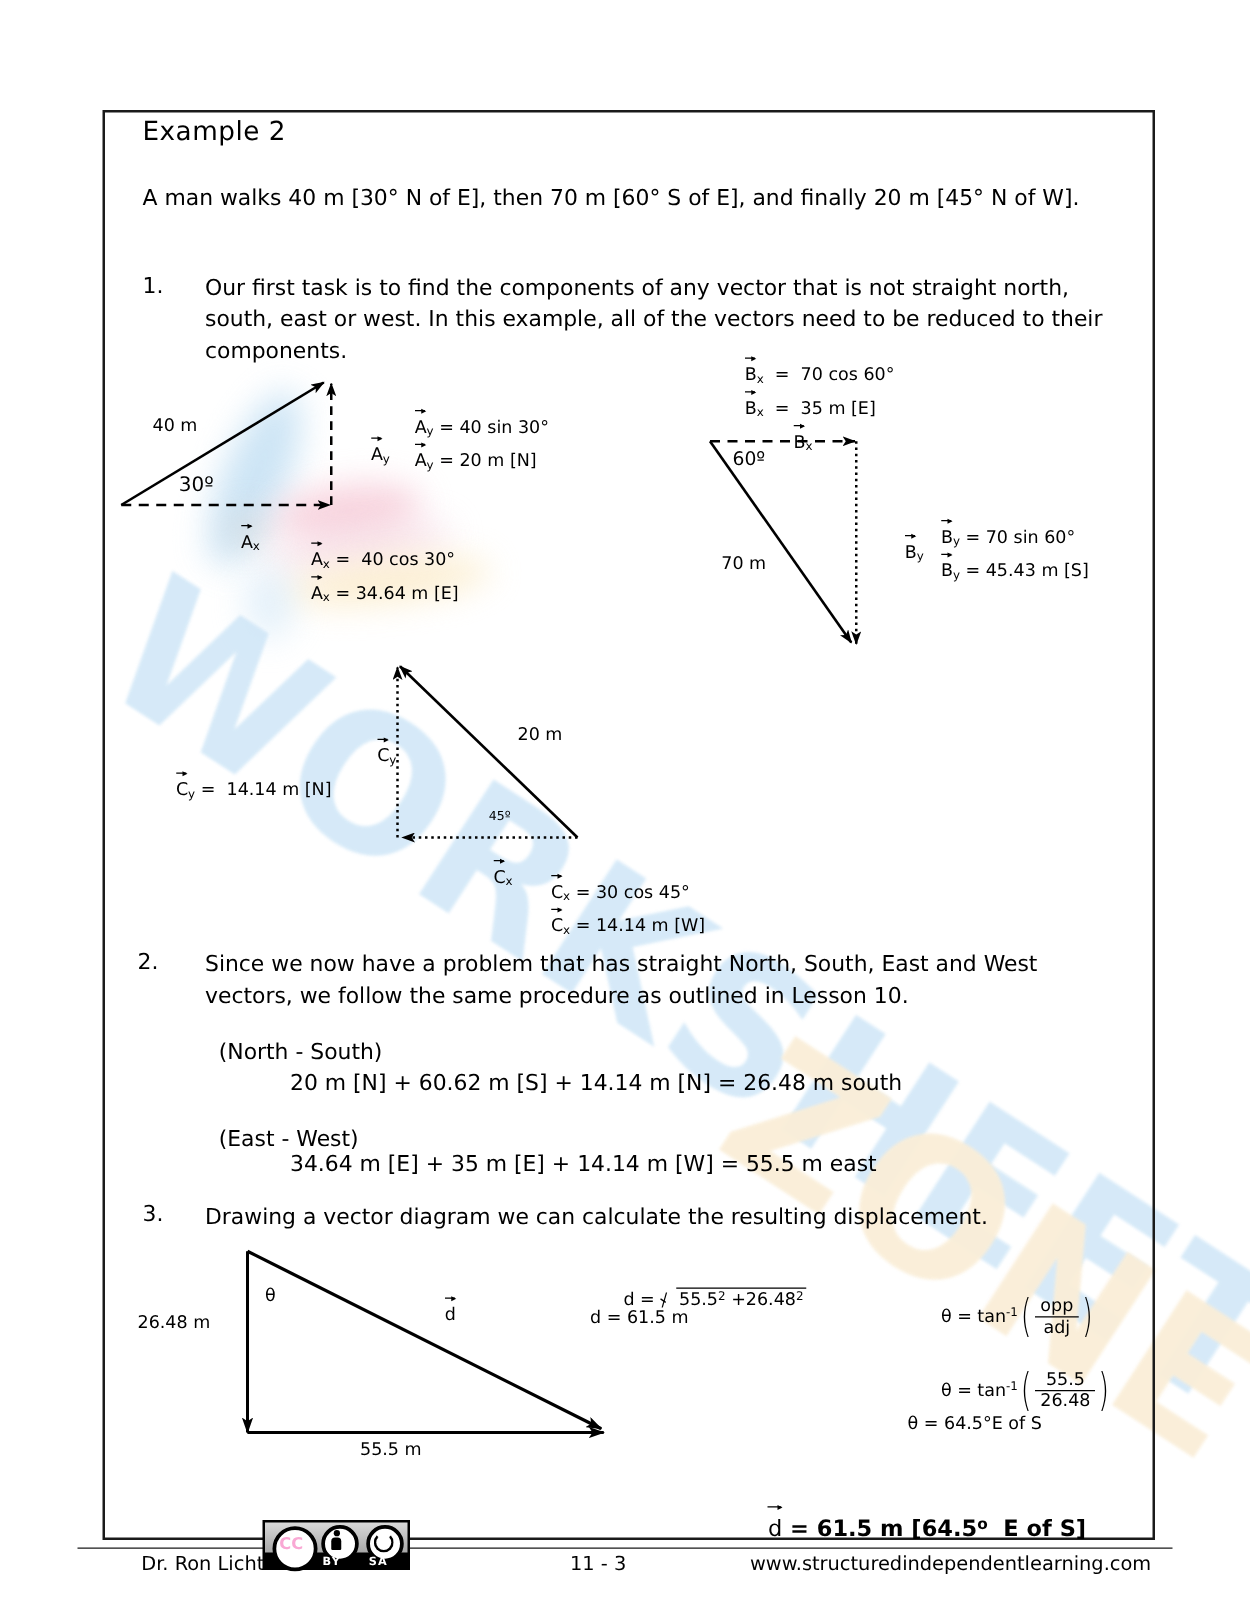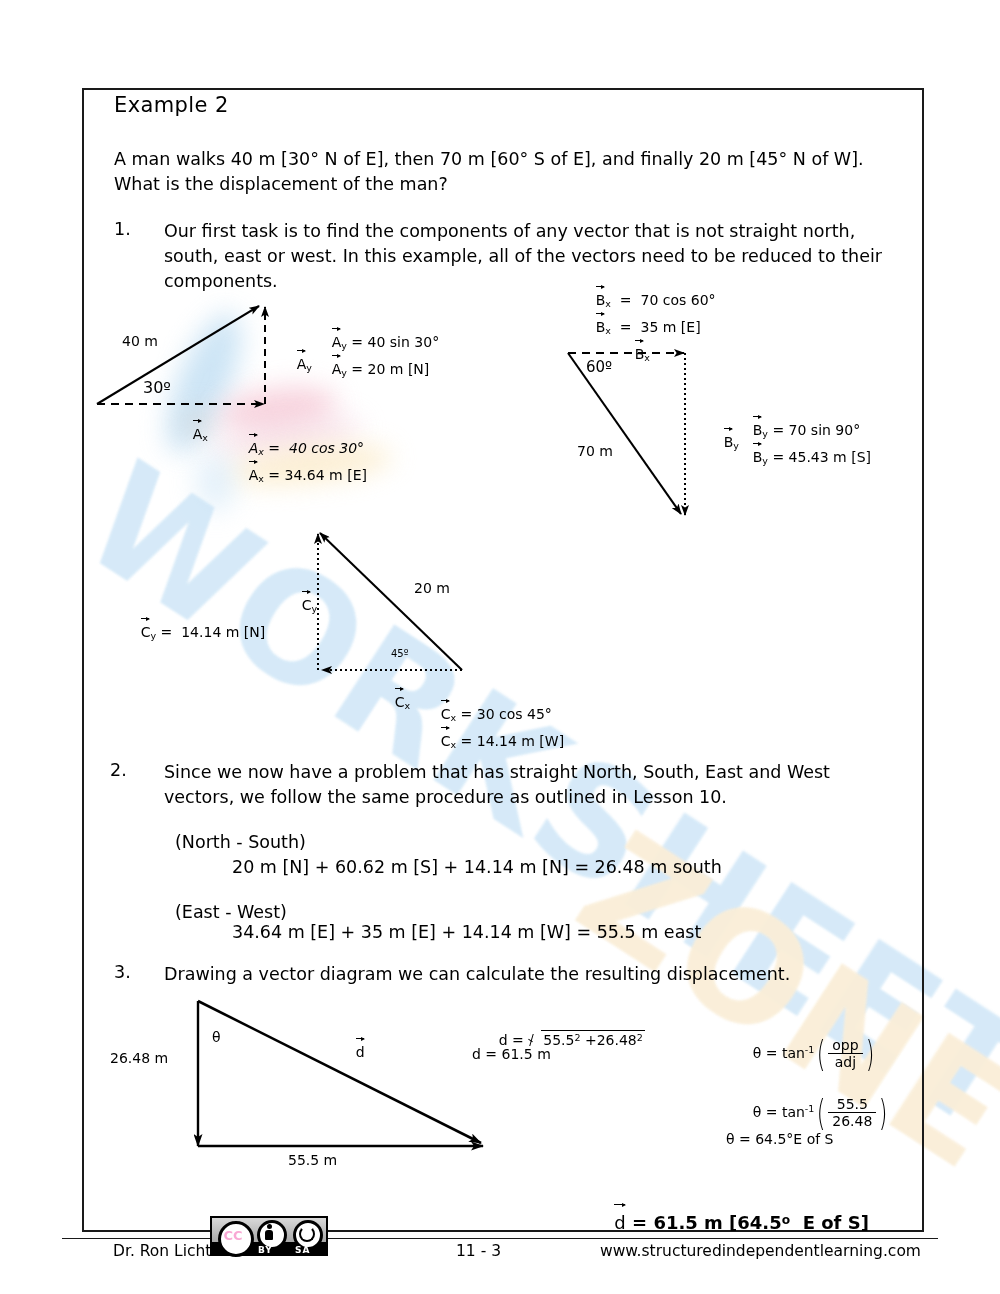--- a/index.html
+++ b/index.html
@@ -96,21 +96,20 @@
     <div class="wm-word wm-zone">ZONE</div>
   </div>
 
   <div class="frame"></div>
 
   <div class="content">
 
     <div class="h1" style="left:114px;top:93px;">Example 2</div>
 
     <div class="body-txt" style="left:114px;top:147px;">A man walks 40 m [30° N of E], then 70 m [60° S of E], and finally 20 m [45° N of W].</div>
-    <div class="body-txt" style="left:114px;top:172px;">What is the displacement of the man?</div>
 
     <div class="num" style="left:114px;top:219px;">1.</div>
     <div class="body-txt" style="left:164px;top:219px;">Our first task is to find the components of any vector that is not straight north,</div>
     <div class="body-txt" style="left:164px;top:244px;">south, east or west.  In this example, all of the vectors need to be reduced to their</div>
     <div class="body-txt" style="left:164px;top:269px;">components.</div>
 
     <svg style="left:0;top:0;" width="1000" height="1294">
       <defs>
         <marker id="ah" markerWidth="11" markerHeight="8" refX="10" refY="4" orient="auto" markerUnits="userSpaceOnUse">
           <path d="M0,0 L11,4 L0,8 L2.6,4 Z" fill="#000"></path>
@@ -150,21 +149,21 @@
     </div>
     <div class="m" style="left:166px;top:410px;">
       <span class="vecwrap"><span class="ar"></span><span>A</span></span><sub>x</sub>
     </div>
     <div class="m" style="left:305px;top:318px;">
       <span class="vecwrap"><span class="ar"></span><span>A</span></span><sub>y</sub><span> = 40 sin 30°</span>
     </div>
     <div class="m" style="left:305px;top:345px;">
       <span class="vecwrap"><span class="ar"></span><span>A</span></span><sub>y</sub><span> = 20 m [N]</span>
     </div>
-    <div class="m" style="left:222px;top:424px;font-style:italic;">
+    <div class="m" style="left:222px;top:424px;">
       <span class="vecwrap"><span class="ar"></span><span>A</span></span><sub>x</sub><span> =  40 cos 30°</span>
     </div>
     <div class="m" style="left:222px;top:451px;">
       <span class="vecwrap"><span class="ar"></span><span>A</span></span><sub>x</sub><span> = 34.64 m [E]</span>
     </div>
 
     <div class="m" style="left:569px;top:276px;">
       <span class="vecwrap"><span class="ar"></span><span>B</span></span><sub>x</sub><span>  =  70 cos 60°</span>
     </div>
     <div class="m" style="left:569px;top:303px;">
@@ -172,21 +171,21 @@
     </div>
     <div class="m" style="left:608px;top:330px;">
       <span class="vecwrap"><span class="ar"></span><span>B</span></span><sub>x</sub>
     </div>
     <div class="m" style="left:586px;top:358px;font-size:15px;">60º</div>
     <div class="m" style="left:577px;top:443px;">70 m</div>
     <div class="m" style="left:697px;top:418px;">
       <span class="vecwrap"><span class="ar"></span><span>B</span></span><sub>y</sub>
     </div>
     <div class="m" style="left:726px;top:406px;">
-      <span class="vecwrap"><span class="ar"></span><span>B</span></span><sub>y</sub><span> = 70 sin 90°</span>
+      <span class="vecwrap"><span class="ar"></span><span>B</span></span><sub>y</sub><span> = 70 sin 60°</span>
     </div>
     <div class="m" style="left:726px;top:433px;">
       <span class="vecwrap"><span class="ar"></span><span>B</span></span><sub>y</sub><span> = 45.43 m [S]</span>
     </div>
 
     <div class="m" style="left:114px;top:608px;">
       <span class="vecwrap"><span class="ar"></span><span>C</span></span><sub>y</sub><span> =  14.14 m [N]</span>
     </div>
     <div class="m" style="left:275px;top:581px;">
       <span class="vecwrap"><span class="ar"></span><span>C</span></span><sub>y</sub>

